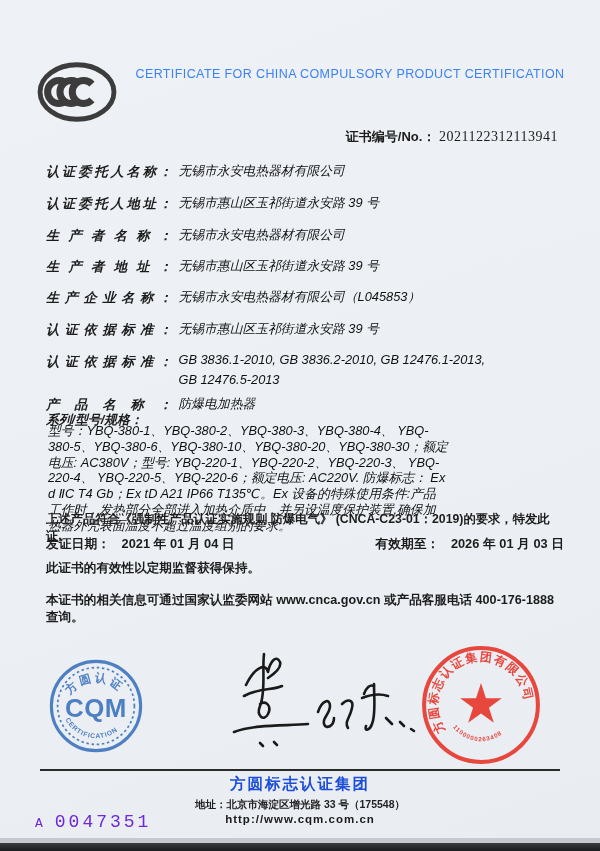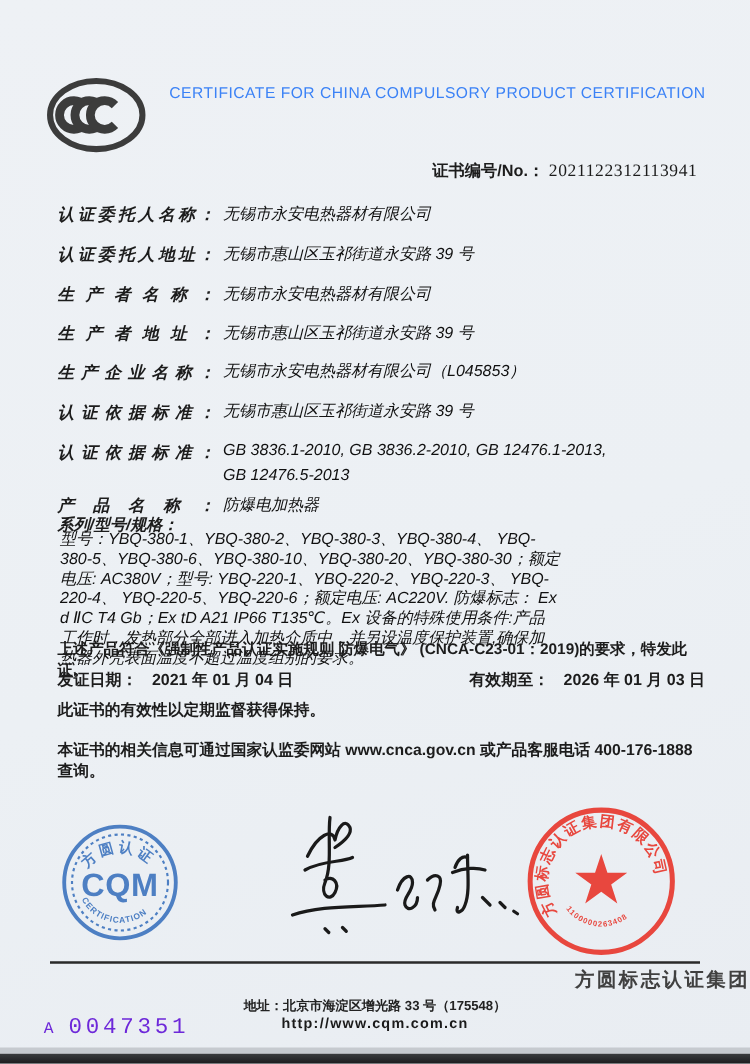--- a/index.html
+++ b/index.html
@@ -29,21 +29,21 @@
   .dates-left{left:46px;font-size:12.8px;font-weight:700;}
   .dates-left .dval,.dates-right .dval{font-weight:700;margin-left:8px;}
   .dates-right{right:36px;font-size:12.8px;font-weight:700;}
   .note{left:46px;width:522px;font-size:12.6px;font-weight:700;}
   
   .cqm-logo{left:48px;top:658px;width:96px;height:96px;}
   .signature{left:216px;top:640px;width:208px;height:132px;}
   .stamp{left:419px;top:643px;width:124px;height:124px;}
   .divider{left:40px;top:769px;width:520px;height:2px;background:#2a2a2a;}
   .footer{left:0;right:0;top:774px;text-align:center;}
-  .footer-org{font-size:15.5px;font-weight:700;letter-spacing:2px;color:#404040;text-align:right;}
+  .footer-org{font-size:15.5px;font-weight:700;letter-spacing:2px;color:#1d4ed8;}
   .footer-addr{margin-top:3px;font-size:10.5px;font-weight:700;color:#222;}
   .footer-web{margin-top:1px;font-size:11.5px;font-weight:700;letter-spacing:1px;color:#1a1a1a;}
   .serial{left:35px;top:812px;color:#6d28d9;font-family:Liberation Mono, monospace;}
   .serial .pfx{font-size:13px;letter-spacing:2px;margin-right:10px;}
   .serial .digits{font-size:18px;letter-spacing:3px;}
   .edge-grey{left:0;right:0;top:838px;height:5px;background:#c6cacf;}
   .edge-dark{left:0;right:0;top:843px;height:8px;background:linear-gradient(#3a3c3e,#1b1c1e);}
 </style>
 </head>
 <body>

